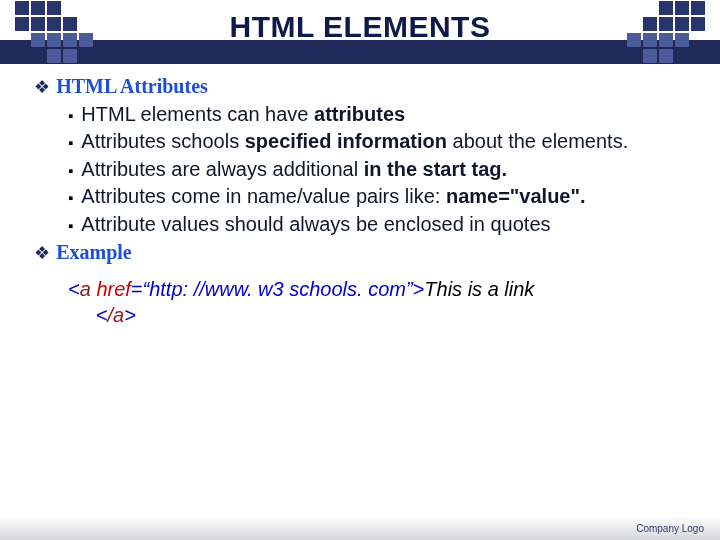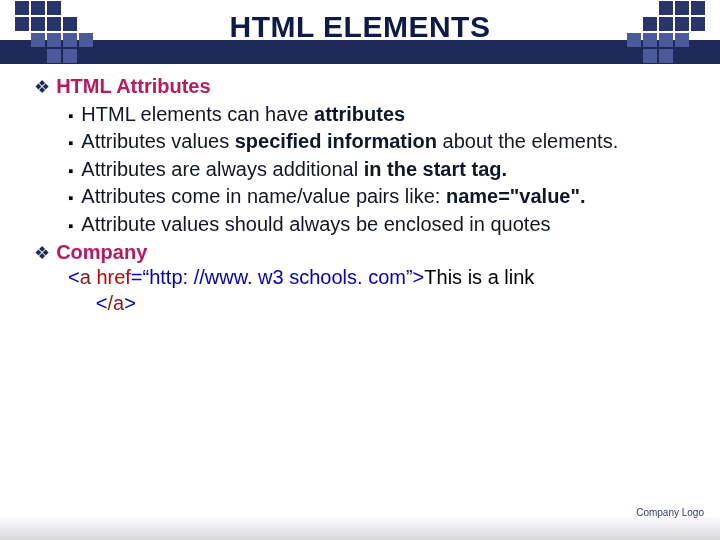--- a/index.html
+++ b/index.html
@@ -63,21 +63,22 @@
   }
   .diamond {
     color: #1f2a5a;
     font-size: 18px;
     margin-right: 6px;
     position: relative;
     top: 2px;
   }
   .diamond-text {
     font-weight: bold;
-    color: #be185d;
+    color: #1d4ed8;
+    font-family: Liberation Serif, serif;
   }
   .bullet-list {
     margin-left: 34px;
     margin-top: 2px;
   }
   .bullet-item {
     display: flex;
     align-items: flex-start;
     margin-top: 2px;
     text-align: justify;
@@ -90,32 +91,33 @@
     top: 4px;
     flex-shrink: 0;
   }
   .bullet-text {
     flex: 1;
     color: #0f172a;
   }
   .bullet-text b { font-weight: bold; }
   .example-block {
     margin-left: 34px;
-    margin-top: 0;
+    margin-top: 12px;
     font-size: 20px;
     line-height: 1.28;
+    font-style: italic;
   }
   .tag-angle { color: #0000cc; }
   .tag-name { color: #8b1a1a; }
   .attr-name { color: #cc0000; }
   .attr-val { color: #0000cc; }
   .link-text { color: #000; }
   .footer {
     position: absolute;
-    bottom: 22px;
+    bottom: 6px;
     right: 16px;
     font-size: 10px;
     color: #2a3a7a;
   }
   .gradient-stripe {
     position: absolute;
     bottom: 0;
     left: 0;
     width: 720px;
     height: 24px;
@@ -202,21 +204,21 @@
     <div class="bullet-item">
       <span class="bullet-mark">▪</span>
       <span class="bullet-text">
         <span>HTML elements can have </span><b>attributes</b>
       </span>
     </div>
 
     <div class="bullet-item">
       <span class="bullet-mark">▪</span>
       <span class="bullet-text">
-        <span>Attributes values </span><b>specified information</b><span> about the elements.</span>
+        <span>Attributes schools </span><b>specified information</b><span> about the elements.</span>
       </span>
     </div>
 
     <div class="bullet-item">
       <span class="bullet-mark">▪</span>
       <span class="bullet-text">
         <span>Attributes are always additional </span><b>in the start tag.</b>
       </span>
     </div>
 
@@ -229,21 +231,21 @@
 
     <div class="bullet-item">
       <span class="bullet-mark">▪</span>
       <span class="bullet-text">Attribute values should always be enclosed in quotes</span>
     </div>
 
   </div>
 
   <div class="diamond-line">
     <span class="diamond">❖</span>
-    <span class="diamond-text">Company</span>
+    <span class="diamond-text">Example</span>
   </div>
 
   <div class="example-block">
     <span class="tag-angle">&lt;</span><span class="tag-name">a </span><span class="attr-name">href</span><span class="attr-val">=“http: //www. w3 schools. com”</span><span class="tag-angle">&gt;</span><span class="link-text">This is a link</span><br>
     &nbsp;&nbsp;&nbsp;&nbsp;&nbsp;<span class="tag-angle">&lt;</span><span class="tag-name">/a</span><span class="tag-angle">&gt;</span>
   </div>
 
 </div>
 
 <div class="gradient-stripe"></div>

